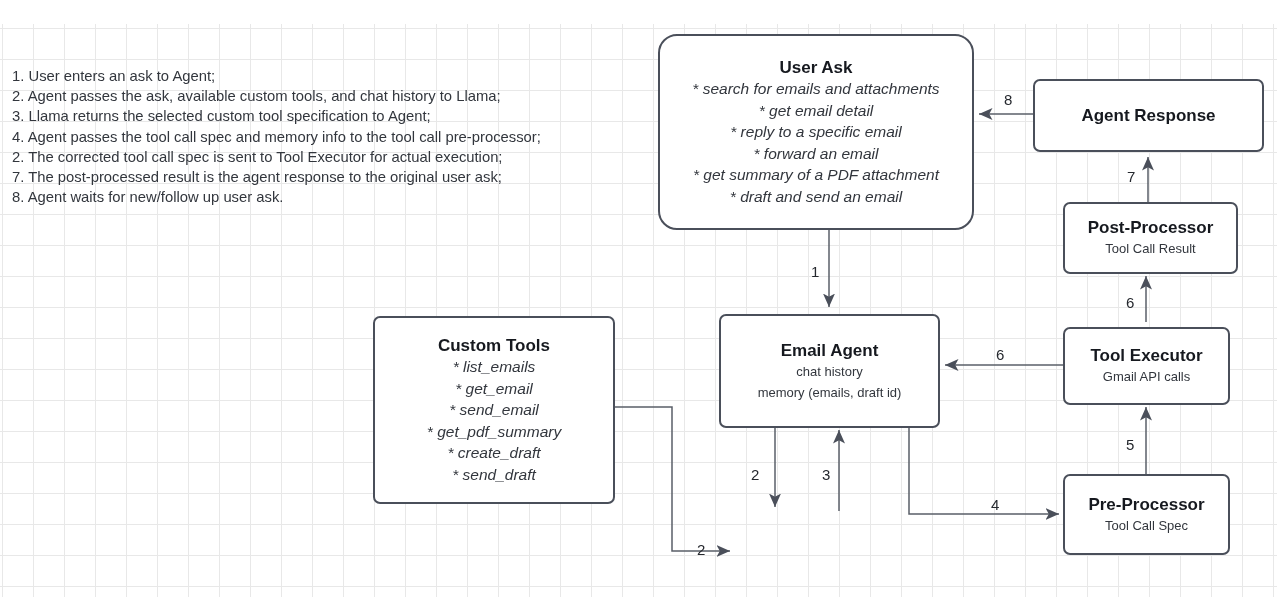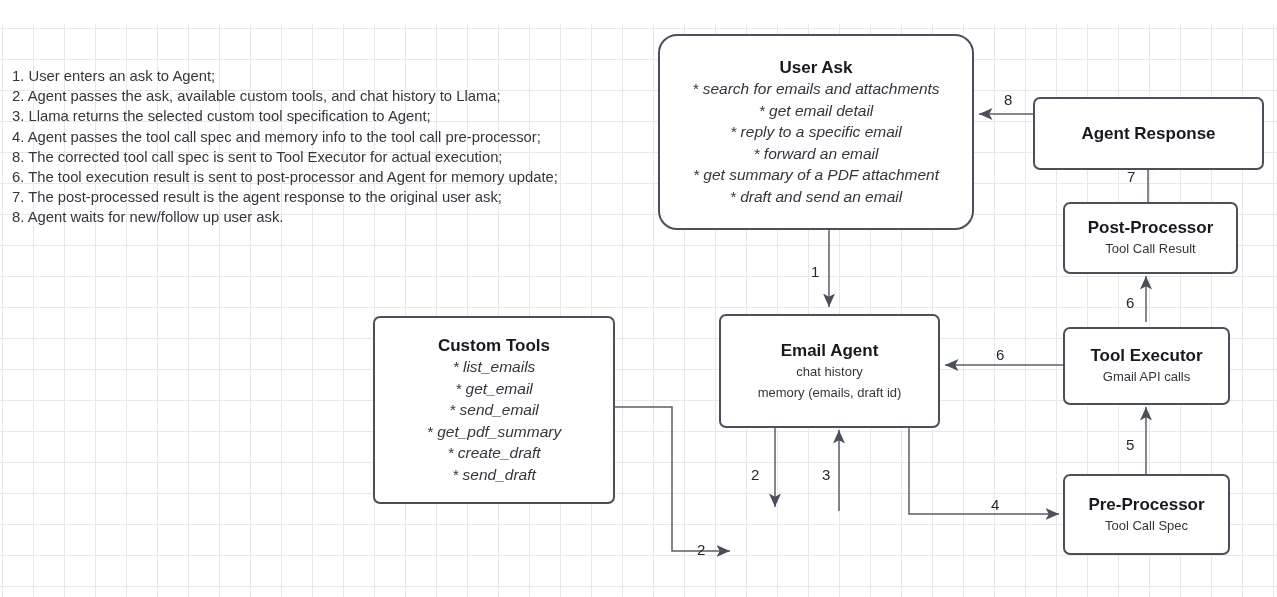--- a/index.html
+++ b/index.html
@@ -113,37 +113,36 @@
 
       <path d="M 1033 90 L 979 90" marker-end="url(#arrow)"></path>
     </g>
   </svg>
 
   <div class="legend">
     <div>1. User enters an ask to Agent;</div>
     <div>2. Agent passes the ask, available custom tools, and chat history to Llama;</div>
     <div>3. Llama returns the selected custom tool specification to Agent;</div>
     <div>4. Agent passes the tool call spec and memory info to the tool call pre-processor;</div>
-    <div>8. The corrected tool call spec is sent to Tool Executor for actual execution;</div>
-    <div>6. The tool execution result is sent to post-processor and Agent for memory update;</div>
+    <div>2. The corrected tool call spec is sent to Tool Executor for actual execution;</div>
     <div>7. The post-processed result is the agent response to the original user ask;</div>
     <div>8. Agent waits for new/follow up user ask.</div>
   </div>
 
   <div class="node" style="left:658px; top:10px; width:316px; height:196px;border-radius:19px;">
     <div class="title">User Ask</div>
     <div class="bullet">* search for emails and attachments</div>
     <div class="bullet">* get email detail</div>
     <div class="bullet">* reply to a specific email</div>
     <div class="bullet">* forward an email</div>
     <div class="bullet">* get summary of a PDF attachment</div>
     <div class="bullet">* draft and send an email</div>
   </div>
 
-  <div class="node" style="left:1033px; top:73px; width:231px; height:73px;">
+  <div class="node" style="left:1033px; top:55px; width:231px; height:73px;">
     <div class="title">Agent Response</div>
   </div>
 
   <div class="node" style="left:1063px; top:178px; width:175px; height:72px;">
     <div class="title">Post-Processor</div>
     <div class="sub">Tool Call Result</div>
   </div>
 
   <div class="node" style="left:1063px; top:303px; width:167px; height:78px;">
     <div class="title">Tool Executor</div>

